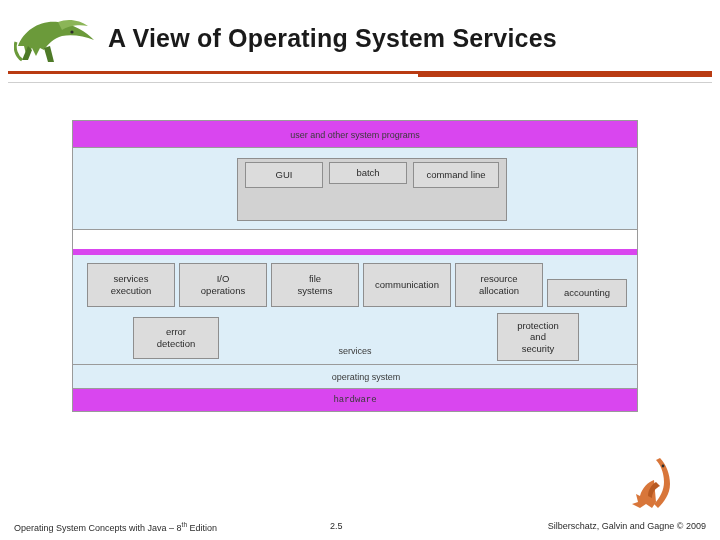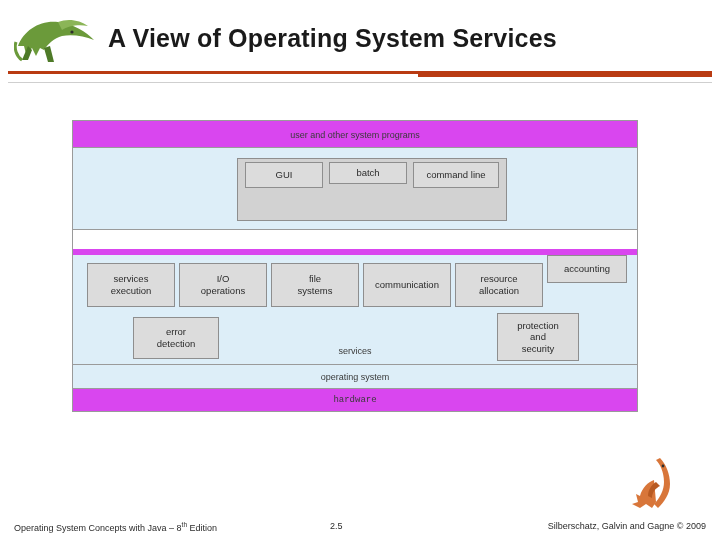--- a/index.html
+++ b/index.html
@@ -198,32 +198,32 @@
   </div>
   <div class="box" style="left:198px; top:142px; width:88px; height:44px;">
     <span><span>file</span><br><span>systems</span></span>
   </div>
   <div class="box" style="left:290px; top:142px; width:88px; height:44px;">
     <span>communication</span>
   </div>
   <div class="box" style="left:382px; top:142px; width:88px; height:44px;">
     <span><span>resource</span><br><span>allocation</span></span>
   </div>
-  <div class="box" style="left:474px; top:134px; width:80px; height:28px;">
+  <div class="box" style="left:474px; top:158px; width:80px; height:28px;">
     <span>accounting</span>
   </div>
 
   <div class="box" style="left:60px; top:196px; width:86px; height:42px;">
     <span><span>error</span><br><span>detection</span></span>
   </div>
   <div class="box" style="left:424px; top:192px; width:82px; height:48px;">
     <span><span>protection</span><br><span>and</span><br><span>security</span></span>
   </div>
 
-  <div class="band band-blue" style="top:244px; height:24px; border-bottom:1px solid #9a9a9a;">
+  <div class="band band-blue" style="top:244px; height:24px; border-bottom:1px solid #9a9a9a;padding-left:11px;">
     <div class="band-label" style="top:7px;">operating system</div>
   </div>
 
   <div class="band band-white" style="top:268px; height:22px; border-bottom:none;font-family:Liberation Mono, monospace;">
     <div class="band-label" style="top:6px;">hardware</div>
   </div>
 
 </div>
 
 <svg class="dino-bottom" viewBox="0 0 60 58">

